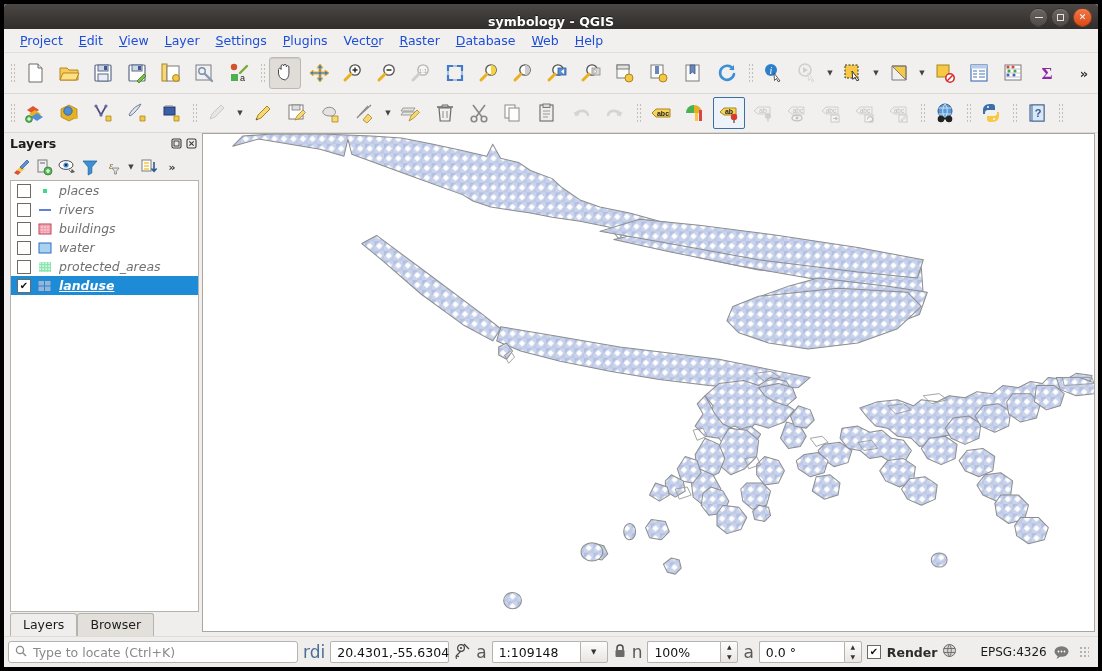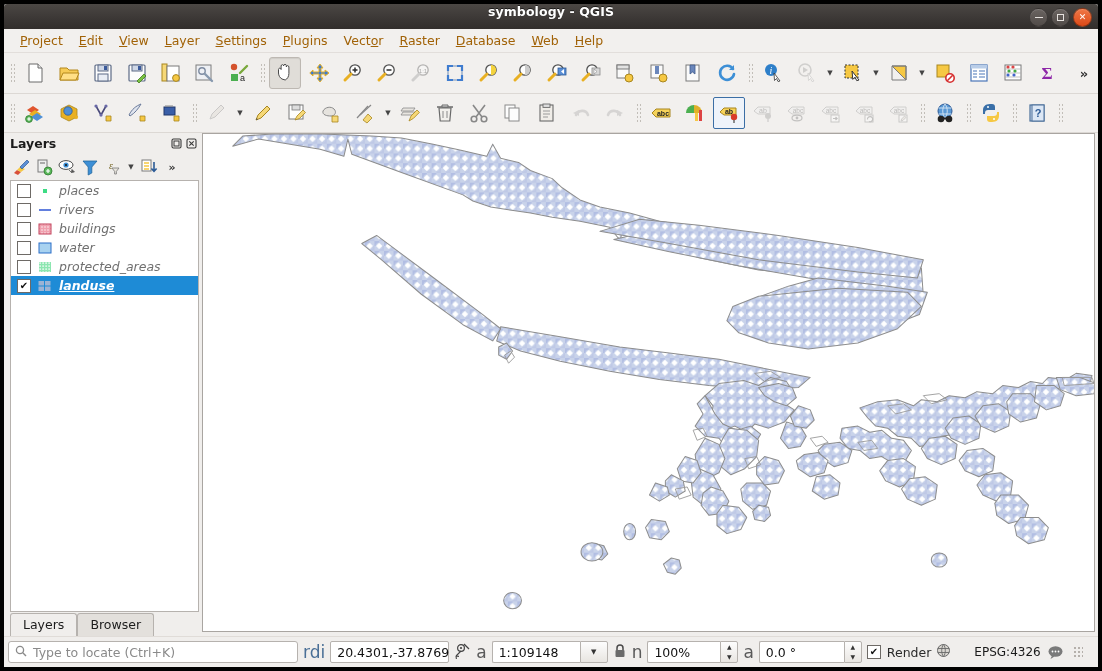--- a/index.html
+++ b/index.html
@@ -16,21 +16,21 @@
     display:flex;flex-direction:column;
     box-sizing:border-box;
     border:4px solid #000;
     border-radius:6px;
   }
   
   .titlebar{
     height:25px;flex:0 0 25px;position:relative;
     background:linear-gradient(to bottom,#4b4744 0%,#3b3735 60%,#322e2c 100%);
     border-top-left-radius:3px;border-top-right-radius:3px;
-    display:flex;align-items:flex-start;justify-content:center;
+    display:flex;align-items:flex-end;justify-content:center;
   }
   .titlebar .title{
     color:#ffffff;font-size:12.5px;font-weight:bold;letter-spacing:0.1px;
     text-shadow:0 -1px 0 rgba(0,0,0,.6);
   }
   .winbtns{position:absolute;right:6px;top:4px;display:flex;gap:3px;}
   .winbtn{width:17px;height:17px;border-radius:50%;
     display:flex;align-items:center;justify-content:center;
     font-size:9px;color:#f1eeec;line-height:1;
     border:1px solid rgba(0,0,0,.35);
@@ -39,21 +39,21 @@
   .winbtn.min,.winbtn.max{background:linear-gradient(to bottom,#6a6461,#514b48);}
   .winbtn.close{background:linear-gradient(to bottom,#f07746,#dc4a18);color:#fff;}
   .winbtn .sq{width:7px;height:7px;border:1.4px solid #e6e2df;box-sizing:border-box;}
   .winbtn .dash{width:8px;height:1.6px;background:#e6e2df;}
   
   .menubar{
     height:23px;flex:0 0 23px;display:flex;align-items:center;
     background:#f2f0ee;border-bottom:1px solid #e2dedb;padding-left:8px;
   }
   .menubar .mi{
-    padding:2px 8px;font-size:12.5px;color:#a16207;cursor:default;white-space:nowrap;
+    padding:2px 8px;font-size:12.5px;color:#1d4ed8;cursor:default;white-space:nowrap;
   }
   .menubar .mi u{text-decoration:underline;}
   
   .toolbar{
     display:flex;align-items:center;
     background:#f2f0ee;
     border-bottom:1px solid #dcd8d4;
     padding:0 2px;
   }
   .tb1{height:40px;flex:0 0 40px;}
@@ -904,21 +904,21 @@
       <span>
         <svg width="12" height="12" viewBox="0 0 12 12">
             <circle cx="5" cy="5" r="3.6" fill="none" stroke="#8a8a8a" stroke-width="1.3"></circle>
             <path d="M7.8 7.8L11 11" stroke="#8a8a8a" stroke-width="1.4"></path>
           </svg>
       </span>
       <span>Type to locate (Ctrl+K)</span>
     </div>
 
     <span class="st-lbl">rdi</span>
-    <div class="st-field coord">20.4301,-37.8769</div>
+    <div class="st-field coord">20.4301,-55.6304</div>
 
     <span>
       <svg width="17" height="17" viewBox="0 0 17 17">
           <circle cx="7" cy="6" r="3.4" fill="none" stroke="#444" stroke-width="1.2"></circle>
           <circle cx="7" cy="6" r="1.1" fill="#444"></circle>
           <path d="M2 14l5-5M2 14l3 .4M2 14l.4 3" stroke="#444" stroke-width="1.1" fill="none"></path>
           <path d="M10 2l5 5" stroke="#444" stroke-width="1.2"></path>
         </svg>
     </span>
 
@@ -950,21 +950,21 @@
       <div class="spin-btns">
         <div>▲</div>
         <div>▼</div>
       </div>
     </div>
 
     <div class="renderchk">
       <div class="rchk">
         <span>✔</span>
       </div>
-      <span style="font-size:12.5px;">Render</span>
+      <span style="font-size:12.5px;font-weight:bold;">Render</span>
     </div>
 
     <div class="crs">
       <span>
         <svg width="15" height="15" viewBox="0 0 15 15">
             <circle cx="7.5" cy="7.5" r="6" fill="#d8d5d0" stroke="#6a6a6a" stroke-width="1"></circle>
             <path d="M1.8 5.5h11.4M1.8 9.5h11.4M7.5 1.5c-2.4 3-2.4 9 0 12M7.5 1.5c2.4 3 2.4 9 0 12" fill="none" stroke="#6a6a6a" stroke-width=".9"></path>
           </svg>
       </span>
       <span>EPSG:4326</span>

